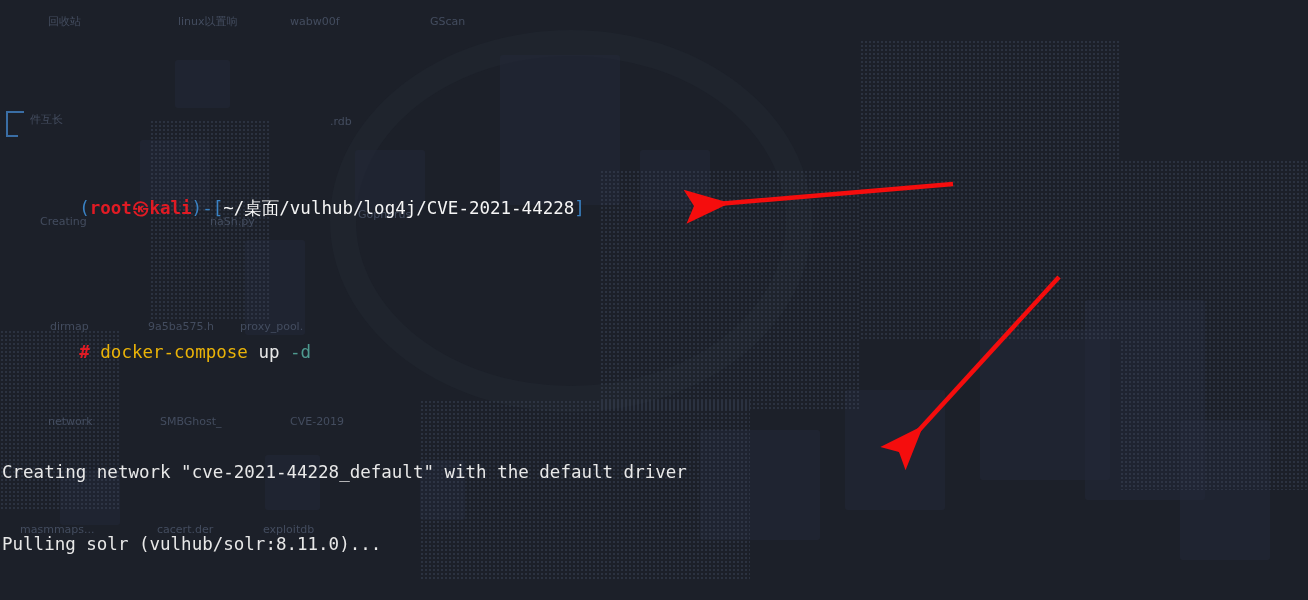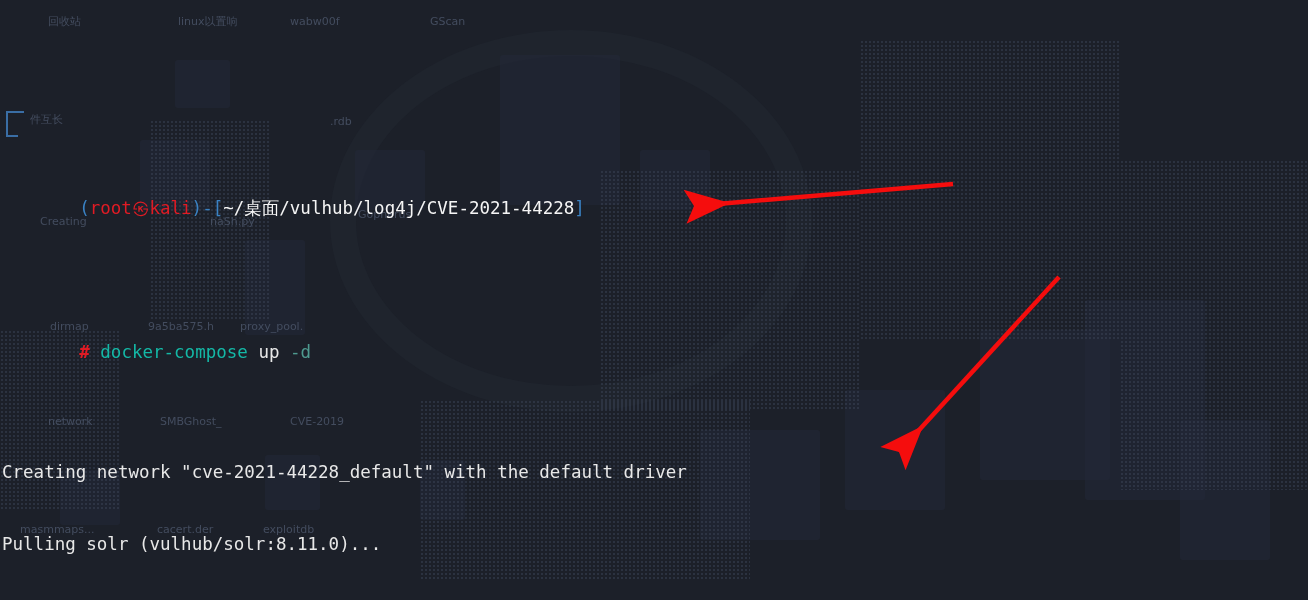--- a/index.html
+++ b/index.html
@@ -76,23 +76,23 @@
     background: #3a6ea5;
   }
   .brace-bl {
     position: absolute;
     left: 4px; top: 35px;
     width: 12px; height: 2px;
     background: #3a6ea5;
   }
 
   .c-blue   { color: #3a82c4; }
-  .c-red    { color: #e01b24; font-weight: normal; }
+  .c-red    { color: #e01b24; font-weight: bold; }
   .c-plain  { color: #e8e8e8; }
-  .c-cmd    { color: #14b8a6; }
+  .c-cmd    { color: #eab308; }
   .c-flag   { color: #4e9a8f; }
   .c-hash   { color: #e01b24; font-weight: bold; }
   .c-path   { color: #f5f5f5; font-weight: normal; }
 
   
   #annotations {
     position: absolute;
     inset: 0;
     z-index: 5;
     pointer-events: none;

